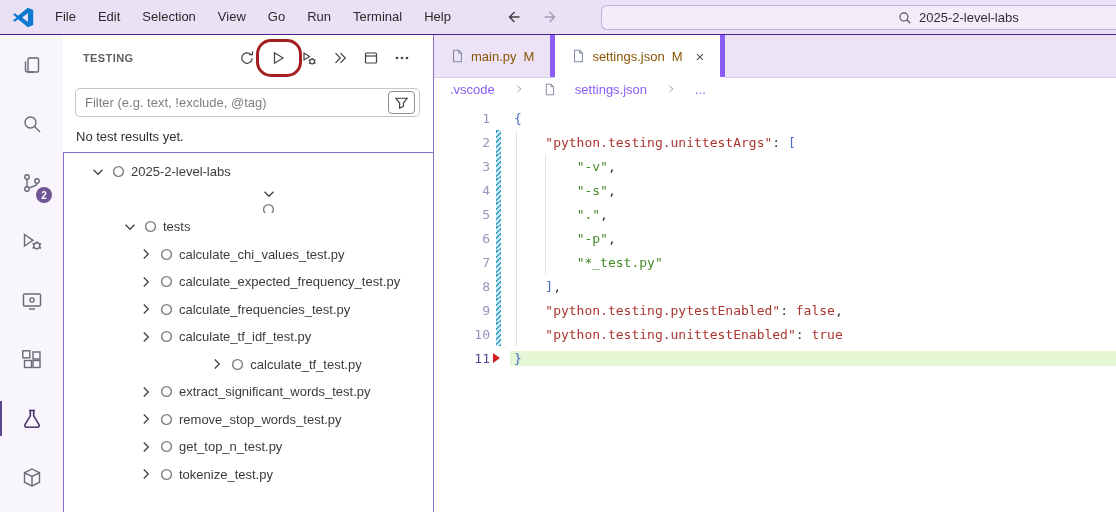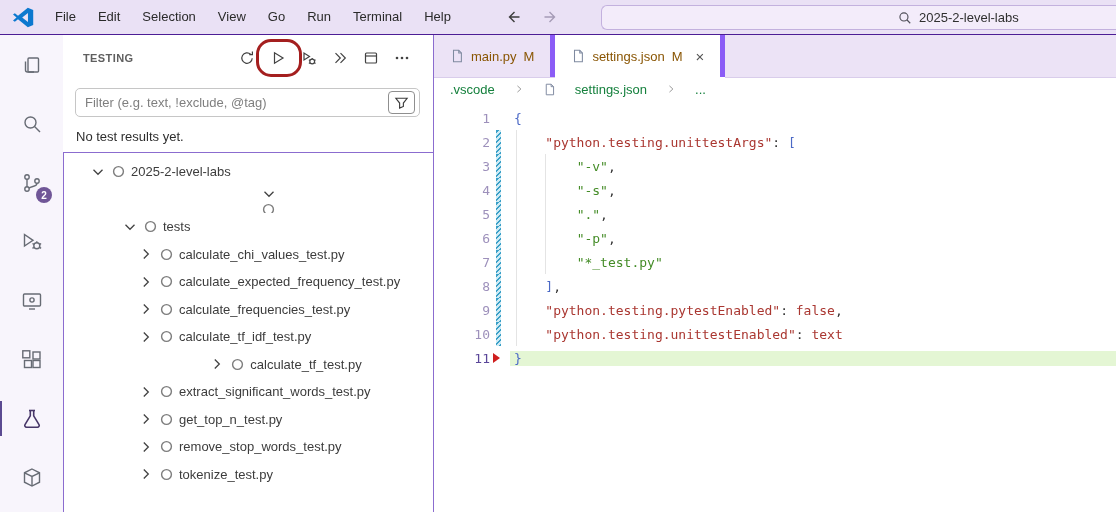--- a/index.html
+++ b/index.html
@@ -70,21 +70,21 @@
   
   .editor { flex:1; min-width:0; display:flex; flex-direction:column; background:#fff; }
   .tabbar { height:43px; flex:none; background:#ece3f6; border-bottom:1px solid #d9cdeb;
     display:flex; align-items:stretch; }
   .tab { display:flex; align-items:center; gap:7px; padding:0 16px; color:#895503;
     border-right:5px solid #8b5cf6; position:relative; }
   .tab.active { background:#fff; box-shadow:0 1px 0 #fff; }
   .tab .file-icon { color:#7f8aa0; display:flex; }
   .tab .close { color:#555; font-size:15px; margin-left:6px; line-height:1; }
   .breadcrumbs { height:22px; flex:none; display:flex; align-items:center; gap:19px;
-    padding-left:16px; color:#15803d; }
+    padding-left:16px; color:#8b5cf6; }
   .crumb-sep { color:#9a9a9a; display:flex; }
   .breadcrumbs .file-icon { color:#7f8aa0; display:flex; }
 
   .code-area { position:relative; flex:1; padding-top:6px;
     font-family:"DejaVu Sans Mono","Liberation Mono",monospace; font-size:13px; }
   .code-line { height:24px; display:flex; align-items:center; position:relative; }
   .ln { width:56px; flex:none; text-align:right; color:#9d90bb; }
   .deco { width:20px; flex:none; position:relative; height:100%; }
   .mod-bar { position:absolute; left:6px; top:0; bottom:0; width:5px;
     background:repeating-linear-gradient(315deg,#3aa0c8 0 1.8px,#cdeaf4 1.8px 3.6px); }
@@ -376,34 +376,34 @@
           <span class="twistie">
             <svg width="16" height="16" viewBox="0 0 16 16">
               <path d="M5.8 3.5 10.3 8l-4.5 4.5" fill="none" stroke="currentColor" stroke-width="1.3"></path>
             </svg>
           </span>
           <span class="circle-icon">
             <svg width="15" height="15" viewBox="0 0 15 15">
               <circle cx="7.5" cy="7.5" r="4.9" fill="none" stroke="currentColor" stroke-width="1.4"></circle>
             </svg>
           </span>
+          <span class="tree-label">remove_stop_words_test.py</span>
+        </div>
+        <div class="tree-row" style="padding-left: 72px;">
+          <span class="twistie">
+            <svg width="16" height="16" viewBox="0 0 16 16">
+              <path d="M5.8 3.5 10.3 8l-4.5 4.5" fill="none" stroke="currentColor" stroke-width="1.3"></path>
+            </svg>
+          </span>
+          <span class="circle-icon">
+            <svg width="15" height="15" viewBox="0 0 15 15">
+              <circle cx="7.5" cy="7.5" r="4.9" fill="none" stroke="currentColor" stroke-width="1.4"></circle>
+            </svg>
+          </span>
           <span class="tree-label">get_top_n_test.py</span>
-        </div>
-        <div class="tree-row" style="padding-left: 72px;">
-          <span class="twistie">
-            <svg width="16" height="16" viewBox="0 0 16 16">
-              <path d="M5.8 3.5 10.3 8l-4.5 4.5" fill="none" stroke="currentColor" stroke-width="1.3"></path>
-            </svg>
-          </span>
-          <span class="circle-icon">
-            <svg width="15" height="15" viewBox="0 0 15 15">
-              <circle cx="7.5" cy="7.5" r="4.9" fill="none" stroke="currentColor" stroke-width="1.4"></circle>
-            </svg>
-          </span>
-          <span class="tree-label">remove_stop_words_test.py</span>
         </div>
         <div class="tree-row" style="padding-left: 72px;">
           <span class="twistie">
             <svg width="16" height="16" viewBox="0 0 16 16">
               <path d="M5.8 3.5 10.3 8l-4.5 4.5" fill="none" stroke="currentColor" stroke-width="1.3"></path>
             </svg>
           </span>
           <span class="circle-icon">
             <svg width="15" height="15" viewBox="0 0 15 15">
               <circle cx="7.5" cy="7.5" r="4.9" fill="none" stroke="currentColor" stroke-width="1.4"></circle>
@@ -524,21 +524,21 @@
             <span class="deco">
               <span class="mod-bar"></span>
             </span>
             <span class="ltext"><span class="tk-plain">    </span><span class="tk-key">"python.testing.pytestEnabled"</span><span class="tk-plain">: </span><span class="tk-bool">false</span><span class="tk-plain">,</span></span>
           </div>
           <div class="code-line">
             <span class="ln">10</span>
             <span class="deco">
               <span class="mod-bar"></span>
             </span>
-            <span class="ltext"><span class="tk-plain">    </span><span class="tk-key">"python.testing.unittestEnabled"</span><span class="tk-plain">: </span><span class="tk-bool">text</span></span>
+            <span class="ltext"><span class="tk-plain">    </span><span class="tk-key">"python.testing.unittestEnabled"</span><span class="tk-plain">: </span><span class="tk-bool">true</span></span>
           </div>
           <div class="code-line hl">
             <span class="ln">11</span>
             <span class="deco">
               <span class="marker"></span>
             </span>
             <span class="ltext"><span class="tk-brace">}</span></span>
           </div>
         </div>
     </div>

